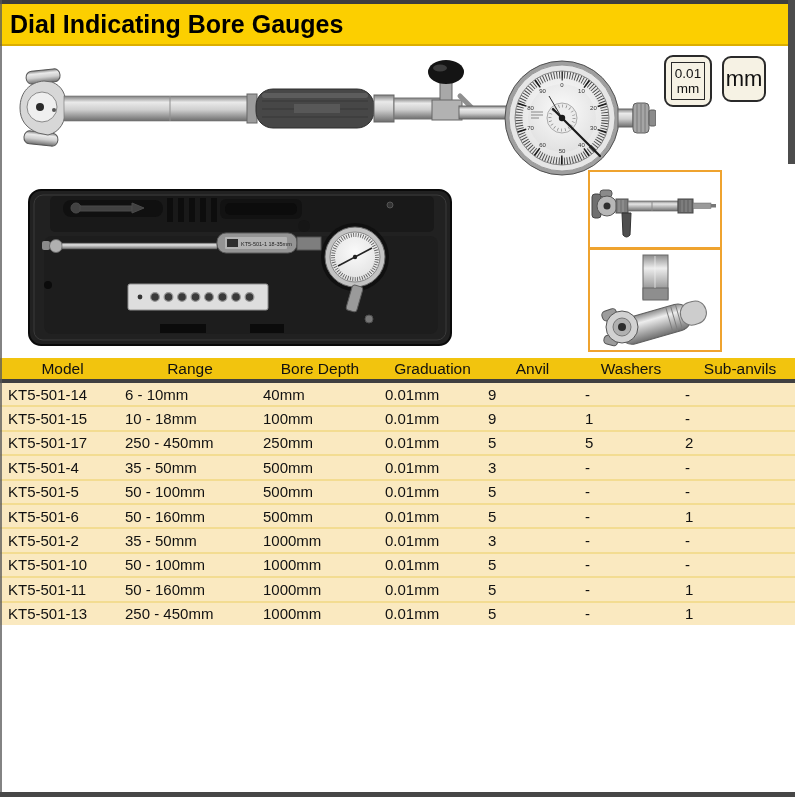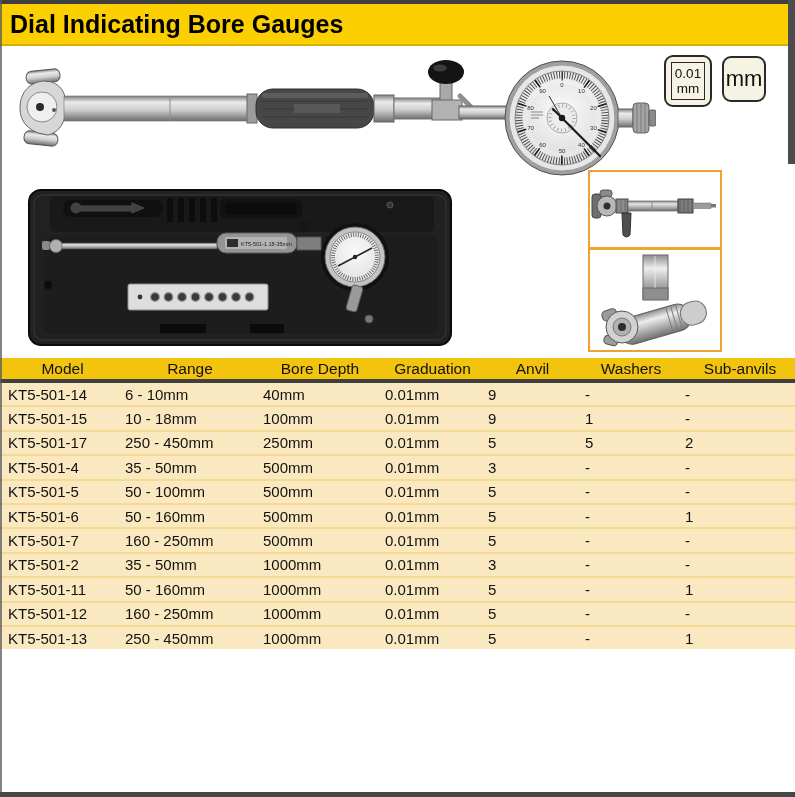--- a/index.html
+++ b/index.html
@@ -388,56 +388,47 @@
       <tr>
         <td>KT5-501-6</td>
         <td>50 - 160mm</td>
         <td>500mm</td>
         <td>0.01mm</td>
         <td>5</td>
         <td>-</td>
         <td>1</td>
       </tr>
       <tr>
-        <td>KT5-501-7</td>
-        <td>160 - 250mm</td>
-        <td>500mm</td>
-        <td>0.01mm</td>
-        <td>5</td>
-        <td>-</td>
-        <td>-</td>
-      </tr>
-      <tr>
         <td>KT5-501-2</td>
         <td>35 - 50mm</td>
         <td>1000mm</td>
         <td>0.01mm</td>
         <td>3</td>
         <td>-</td>
         <td>-</td>
       </tr>
       <tr>
+        <td>KT5-501-10</td>
+        <td>50 - 100mm</td>
+        <td>1000mm</td>
+        <td>0.01mm</td>
+        <td>5</td>
+        <td>-</td>
+        <td>-</td>
+      </tr>
+      <tr>
         <td>KT5-501-11</td>
         <td>50 - 160mm</td>
         <td>1000mm</td>
         <td>0.01mm</td>
         <td>5</td>
         <td>-</td>
         <td>1</td>
       </tr>
       <tr>
-        <td>KT5-501-12</td>
-        <td>160 - 250mm</td>
-        <td>1000mm</td>
-        <td>0.01mm</td>
-        <td>5</td>
-        <td>-</td>
-        <td>-</td>
-      </tr>
-      <tr>
         <td>KT5-501-13</td>
         <td>250 - 450mm</td>
         <td>1000mm</td>
         <td>0.01mm</td>
         <td>5</td>
         <td>-</td>
         <td>1</td>
       </tr>
     </tbody>
 </table>

